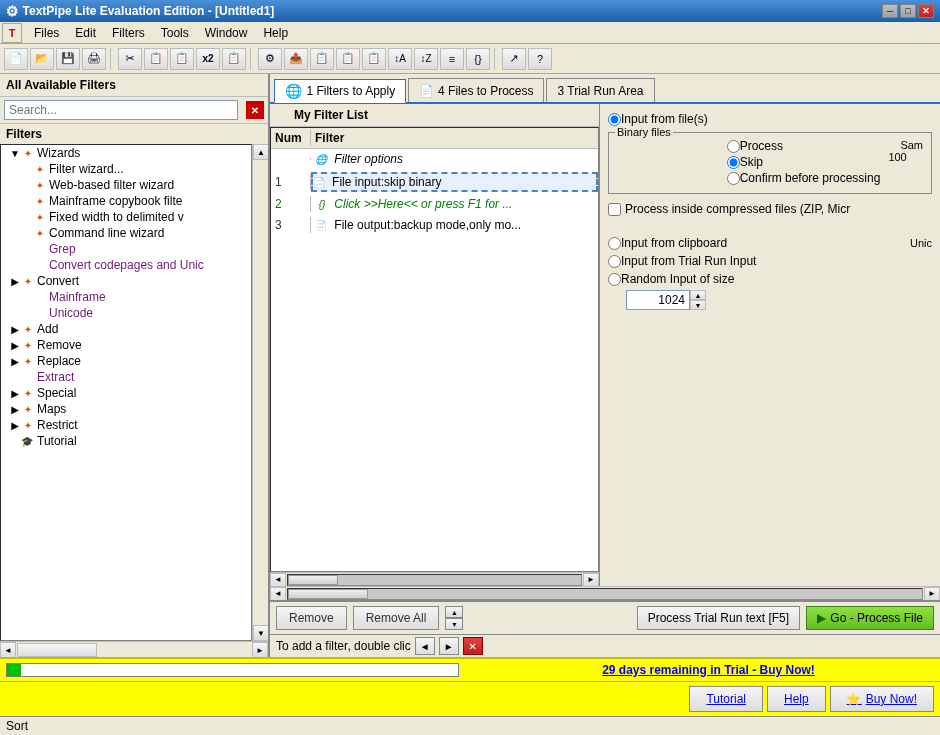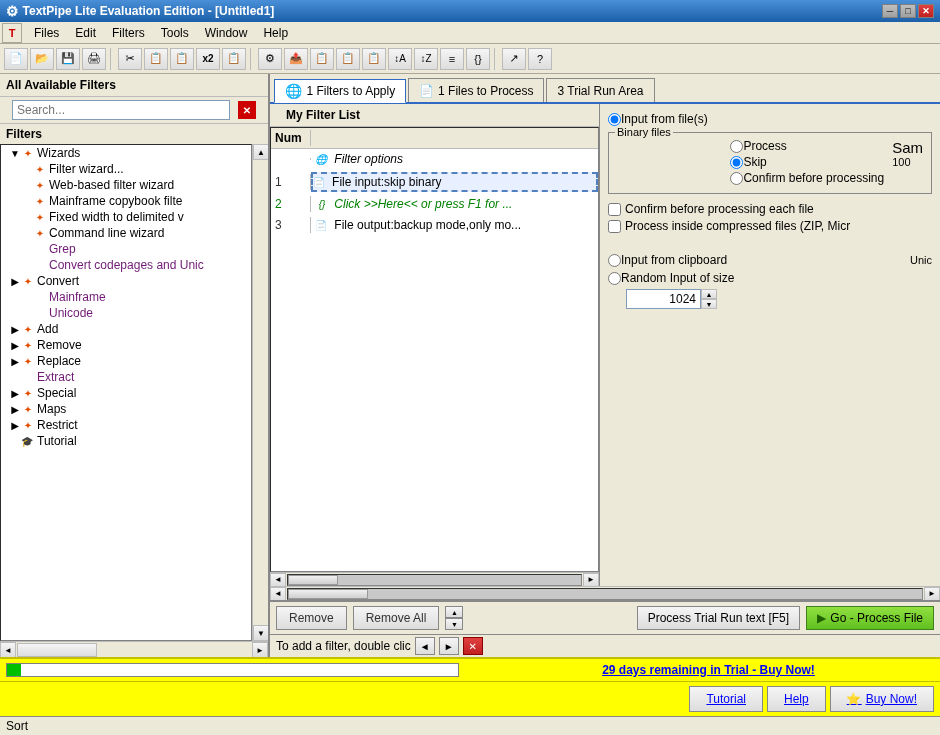--- a/index.html
+++ b/index.html
@@ -21,21 +21,21 @@
     .toolbar { background: #ece9d8; height: 30px; display: flex; align-items: center; padding: 2px 4px; border-bottom: 1px solid #aca899; flex-shrink: 0; gap: 2px; }
     .tb-btn { width: 24px; height: 22px; background: linear-gradient(to bottom, #f5f5f5, #ddd); border: 1px solid #bbb; display: flex; align-items: center; justify-content: center; cursor: pointer; font-size: 11px; }
     .tb-sep { width: 4px; height: 22px; border-left: 1px solid #bbb; margin: 0 2px; }
 
     
     .main-content { display: flex; flex: 1; overflow: hidden; }
 
     
     .left-panel { width: 270px; display: flex; flex-direction: column; border-right: 2px solid #888; background: #ece9d8; flex-shrink: 0; }
     .left-panel-header { background: #ece9d8; padding: 4px 6px; font-weight: bold; font-size: 12px; border-bottom: 1px solid #bbb; }
-    .search-box { display: flex; align-items: center; padding: 3px 12px; border-bottom: 1px solid #bbb; gap: 8px; }
+    .search-box { display: flex; align-items: center; padding: 3px 4px; border-bottom: 1px solid #bbb; gap: 8px; }
     .search-input { flex: 1; height: 20px; border: 1px solid #7f9db9; background: white; padding: 0 4px; font-size: 12px; }
     .search-clear { width: 18px; height: 18px; background: #c00; color: white; border: none; display: flex; align-items: center; justify-content: center; cursor: pointer; font-size: 10px; font-weight: bold; }
 
     .filters-label { background: #ece9d8; padding: 3px 6px; display: flex; align-items: center; justify-content: space-between; }
     .filters-label-text { font-weight: bold; }
     .tree-scroll { flex: 1; overflow-y: auto; background: white; border: 1px inset #808080; }
     .tree-item { display: flex; align-items: center; padding: 1px 2px; cursor: pointer; white-space: nowrap; overflow: hidden; }
     .tree-indent-1 { padding-left: 8px; }
     .tree-indent-2 { padding-left: 20px; }
     .tree-expand { width: 12px; font-size: 10px; display: inline-flex; align-items: center; justify-content: center; }
@@ -57,21 +57,21 @@
     
     .tab-bar { display: flex; align-items: flex-end; padding: 4px 4px 0; background: #ece9d8; border-bottom: 2px solid #316ac5; flex-shrink: 0; }
     .tab { display: flex; align-items: center; padding: 3px 10px; border: 1px solid #888; border-bottom: none; background: #ece9d8; cursor: pointer; margin-right: 2px; font-size: 12px; gap: 4px; min-height: 24px; }
     .tab.active { background: white; border-color: #316ac5; border-bottom: 1px solid white; margin-bottom: -1px; z-index: 1; }
     .tab-globe { color: #1a6fb0; font-size: 14px; }
     .tab-file { color: #606060; font-size: 12px; }
 
     
     .filter-area { display: flex; flex: 1; overflow: hidden; }
     .filter-list-panel { width: 330px; display: flex; flex-direction: column; border-right: 1px solid #888; flex-shrink: 0; }
-    .filter-list-header { background: #ece9d8; padding: 4px 16px; font-weight: bold; border-bottom: 1px solid #bbb; }
+    .filter-list-header { background: #ece9d8; padding: 4px 24px; font-weight: bold; border-bottom: 1px solid #bbb; }
     .filter-table { flex: 1; overflow-y: auto; background: white; border: 1px inset #808080; }
     .filter-table-header { display: flex; background: #ece9d8; border-bottom: 1px solid #bbb; font-weight: bold; padding: 2px 0; }
     .filter-col-num { width: 40px; padding: 1px 4px; border-right: 1px solid #bbb; }
     .filter-col-filter { flex: 1; padding: 1px 4px; }
     .filter-row { display: flex; align-items: center; padding: 2px 0; cursor: pointer; }
     .filter-row .filter-col-num { color: #333; }
     .filter-row.row-options .filter-col-filter { font-style: italic; }
     .filter-row.row-1 .filter-col-filter { background: #e8f0ff; border: 2px dashed #5080c0; font-size: 11px; }
     .filter-row.row-2 .filter-col-filter { color: green; font-style: italic; }
     .filter-icon { width: 14px; height: 14px; margin-right: 2px; display: inline-flex; align-items: center; justify-content: center; font-size: 10px; }
@@ -79,21 +79,21 @@
     
     .options-panel { flex: 1; padding: 8px; overflow-y: auto; }
     .radio-group { margin-bottom: 6px; }
     .radio-item { display: flex; align-items: center; margin-bottom: 2px; cursor: pointer; }
     .radio-item input[type=radio] { cursor: pointer; }
     .group-box { border: 1px solid #888; padding: 6px 8px; margin-bottom: 8px; position: relative; }
     .group-box-title { position: absolute; top: -7px; left: 6px; background: #ece9d8; padding: 0 2px; font-size: 11px; }
     .checkbox-item { display: flex; align-items: center; gap: 4px; margin-bottom: 3px; cursor: pointer; }
     .checkbox-item input[type=checkbox] { cursor: pointer; }
     .spin-box { display: flex; align-items: center; margin-top: 6px; }
-    .spin-input { width: 75px; height: 20px; border: 1px solid #7f9db9; background: white; padding: 0 4px; text-align: right; }
+    .spin-input { width: 64px; height: 20px; border: 1px solid #7f9db9; background: white; padding: 0 4px; text-align: right; }
     .spin-btns { display: flex; flex-direction: column; }
     .spin-up, .spin-down { width: 16px; height: 10px; background: linear-gradient(to bottom, #f5f5f5, #ddd); border: 1px solid #bbb; display: flex; align-items: center; justify-content: center; cursor: pointer; font-size: 7px; line-height: 1; }
 
     
     .action-bar { display: flex; align-items: center; padding: 4px 6px; background: #ece9d8; border-top: 2px solid #888; gap: 6px; flex-shrink: 0; }
     .action-btn { height: 24px; padding: 0 12px; background: linear-gradient(to bottom, #f5f5f5, #ddd); border: 1px solid #888; cursor: pointer; font-size: 12px; color: #333; }
     .action-btn:disabled { color: #999; cursor: default; }
     .scroll-updown { display: flex; flex-direction: column; gap: 0; }
     .updown-btn { width: 18px; height: 12px; background: linear-gradient(to bottom, #f5f5f5, #ddd); border: 1px solid #888; cursor: pointer; font-size: 7px; display: flex; align-items: center; justify-content: center; }
     .process-btn { height: 24px; padding: 0 10px; background: linear-gradient(to bottom, #f5f5f5, #ddd); border: 1px solid #888; cursor: pointer; font-size: 12px; color: #000; }
@@ -309,35 +309,36 @@
 
   <div class="right-panel">
 
     <div class="tab-bar">
       <div class="tab active">
         <span class="tab-globe">🌐</span>
         <span>1 Filters to Apply</span>
       </div>
       <div class="tab">
         <span class="tab-file">📄</span>
-        <span>1 Files to Process</span>
+        <span>4 Files to Process</span>
       </div>
       <div class="tab">
         <span>3 Trial Run Area</span>
       </div>
     </div>
 
     <div class="filter-area" style="flex:1; overflow:hidden;">
 
       <div class="filter-list-panel">
         <div class="filter-list-header">My Filter List</div>
         <div style="display:flex; flex-direction:column; flex:1; overflow:hidden;">
           <div class="filter-table">
             <div class="filter-table-header">
               <div class="filter-col-num">Num</div>
+              <div class="filter-col-filter">Filter</div>
             </div>
 
             <div class="filter-row row-options">
               <div class="filter-col-num"></div>
               <div class="filter-col-filter">
                 <span class="filter-icon">🌐</span>
                 <span>Filter options</span>
               </div>
             </div>
 
@@ -395,42 +396,42 @@
               <div class="radio-item">
                 <input type="radio" name="binaryFiles" checked="" style="">
                 <span>Skip</span>
               </div>
               <div class="radio-item">
                 <input type="radio" name="binaryFiles" style="">
                 <span>Confirm before processing</span>
               </div>
             </div>
             <div style="margin-left:8px;">
-              <div style="font-size:15px;">Sam</div>
+              <div style="font-size:11px;margin-left:12px;">Sam</div>
               <div style="font-size:11px;">100</div>
             </div>
           </div>
         </div>
 
         <div>
-          <div class="checkbox-item">
-            <input type="checkbox" style="">
-            <span>Confirm before processing each file</span>
-          </div>
           <div class="checkbox-item">
             <input type="checkbox" style="">
             <span>Process inside compressed files (ZIP, Micr</span>
           </div>
         </div>
 
         <div style="margin-top:20px;">
           <div class="radio-item" style="margin-bottom:4px;">
             <input type="radio" name="inputSource" style="">
             <span>Input from clipboard</span>
             <span style="margin-left:auto; font-size:11px;">Unic</span>
+          </div>
+          <div class="radio-item" style="margin-bottom:4px;">
+            <input type="radio" name="inputSource" style="">
+            <span>Input from Trial Run Input</span>
           </div>
           <div class="radio-item">
             <input type="radio" name="inputSource" style="">
             <span>Random Input of size</span>
           </div>
           <div class="spin-box" style="margin-left:18px; margin-top:4px;">
             <input type="text" class="spin-input" value="1024" style="">
             <div class="spin-btns">
               <div class="spin-up">▲</div>
               <div class="spin-down">▼</div>

